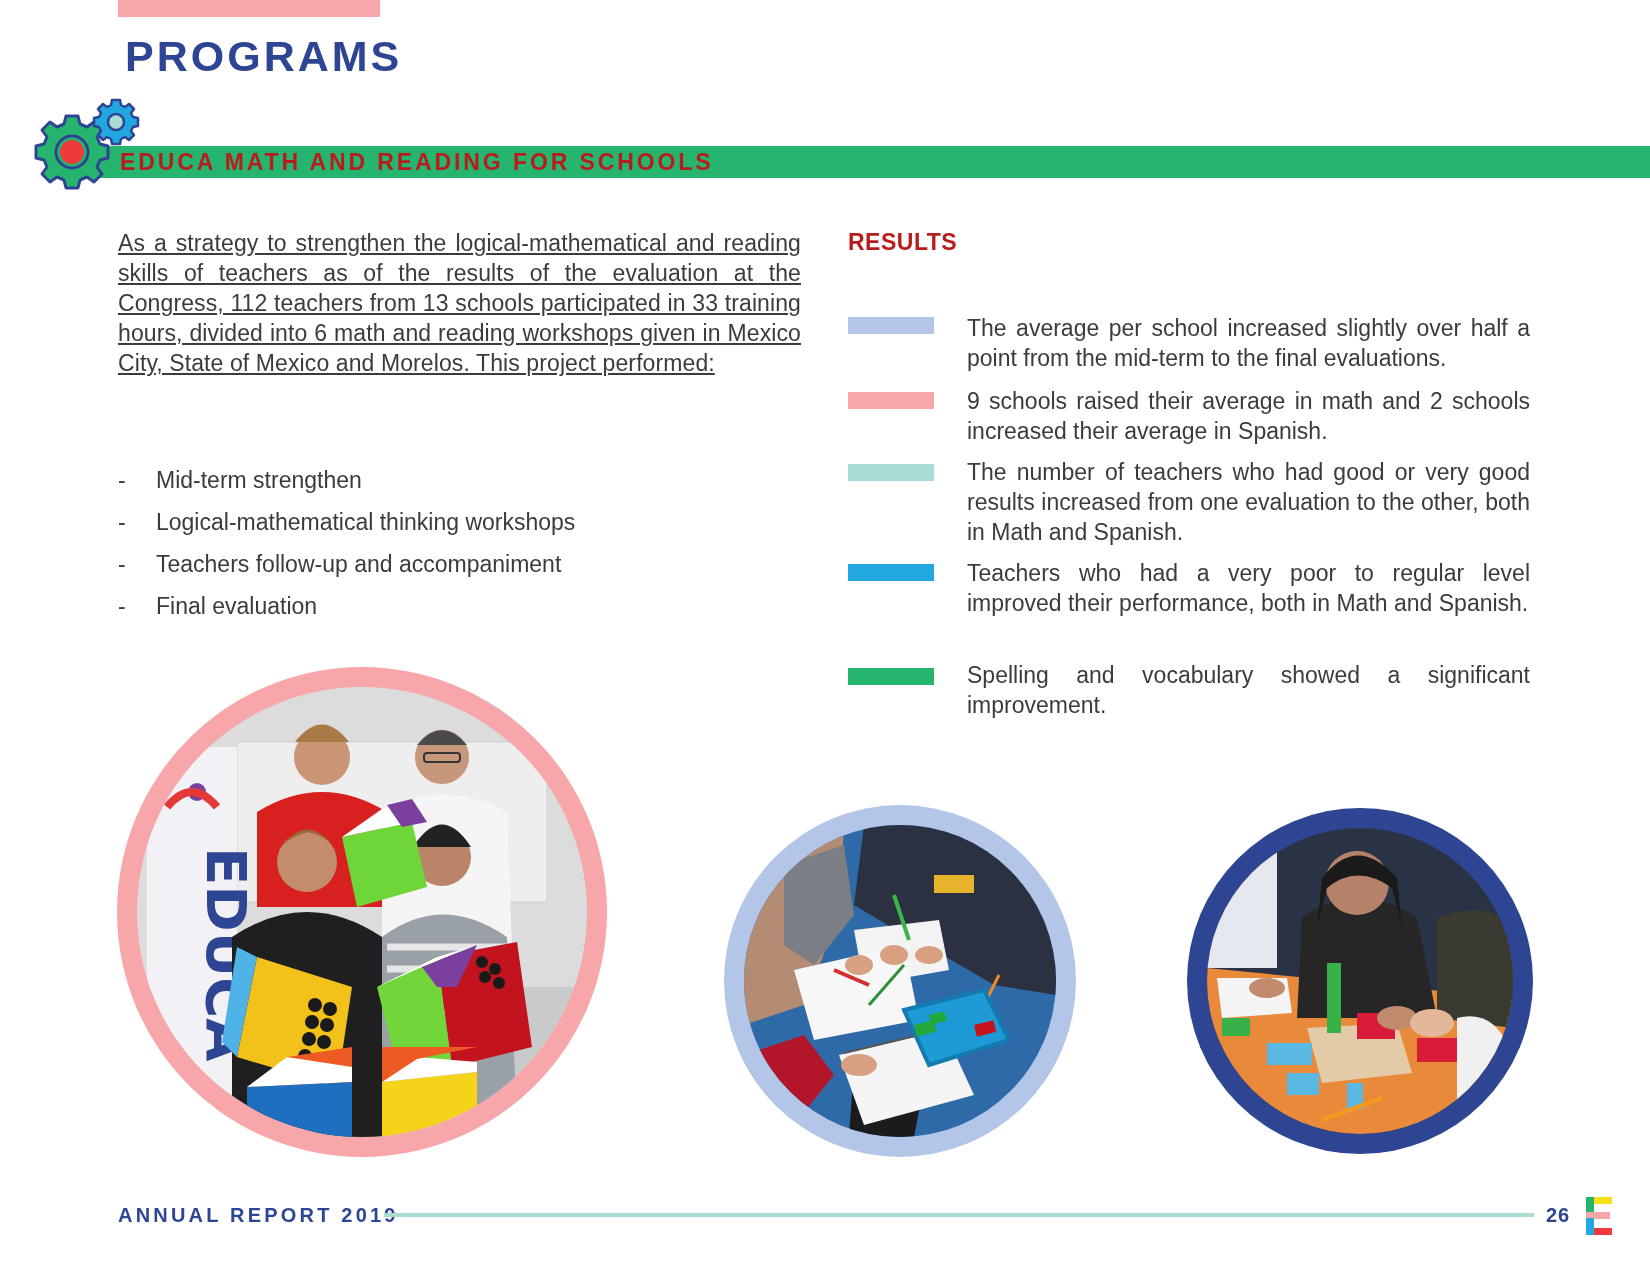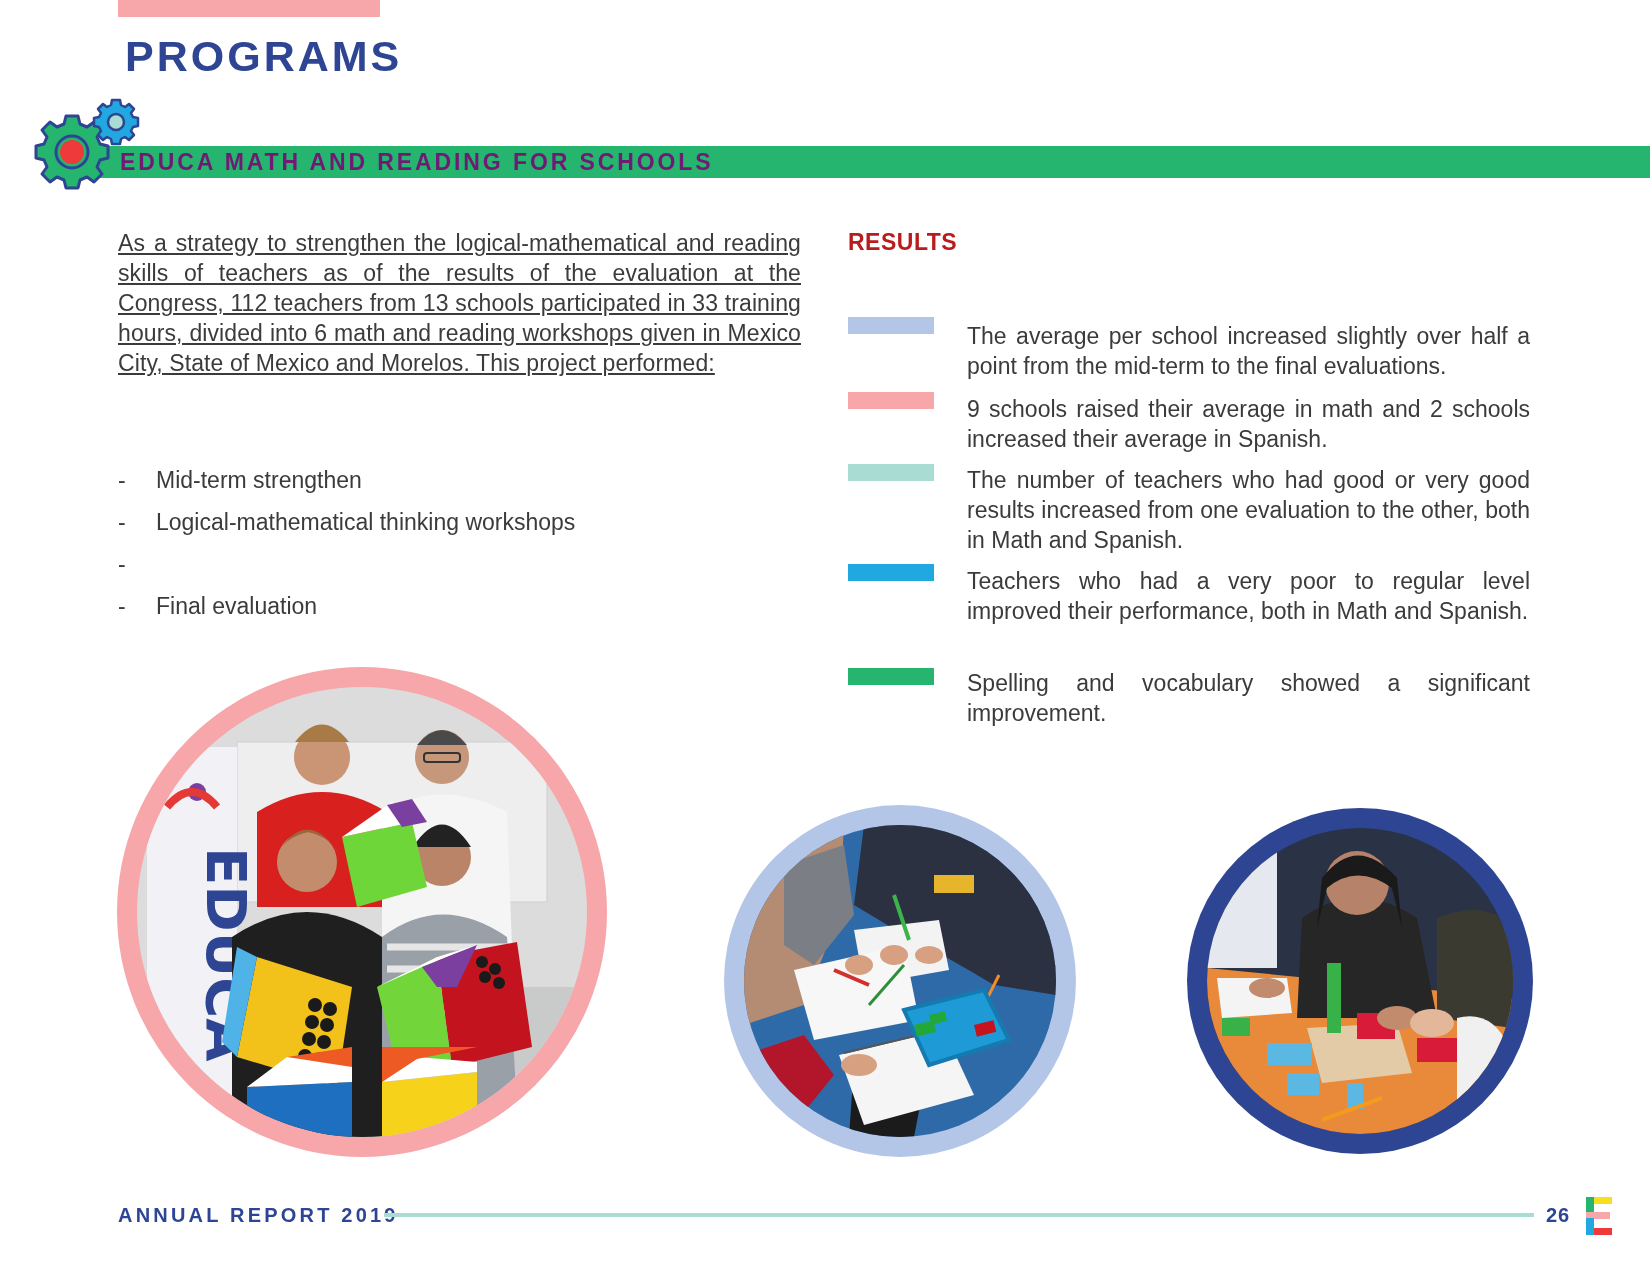--- a/index.html
+++ b/index.html
@@ -2,30 +2,30 @@
 <html><head>
 <meta charset="utf-8">
 <style>
   html, body { margin:0; padding:0; background:#ffffff; }
   body { width:1650px; height:1275px; position:relative; overflow:hidden;
          font-family:"Liberation Sans", sans-serif; color:#3b3b3b; }
   .abs { position:absolute; }
   #top-accent { left:118px; top:0; width:262px; height:17px; }
   #page-title { left:117px; top:24px; font-size:43px; font-weight:bold; letter-spacing:3px; line-height:48px; margin:8px; }
   #section-bar { left:98px; top:146px; width:1552px; height:32px; }
-  #section-title { left:120px; top:146px; height:48px; line-height:32px; font-size:23px; font-weight:bold; color:#701a75; letter-spacing:2.9px; margin:0; }
+  #section-title { left:120px; top:146px; height:48px; line-height:32px; font-size:23px; font-weight:bold; color:#b91c1c; letter-spacing:2.9px; margin:0; }
   #gears { left:34px; top:98px; width:110px; height:96px; }
   #intro { left:118px; top:228px; width:683px; font-size:23px; line-height:30px; text-align:justify; margin:0; letter-spacing:0.1px;text-decoration:underline; }
   #steps { left:118px; top:459px; margin:0; padding:0; list-style:none; font-size:23px; }
   #steps li { height:42px; line-height:42px; position:relative; padding-left:38px; }
   #steps li .dash { position:absolute; left:0; top:0; }
   #results-heading { left:848px; top:229px; font-size:23px; font-weight:bold; letter-spacing:0.5px; margin:0; }
   .result { position:absolute; left:848px; width:682px; }
   .result .swatch { position:absolute; left:0; width:86px; height:17px; }
-  .result .rtext { position:absolute; left:119px; top:8px; width:563px; font-size:23px; line-height:30px; text-align:justify; }
+  .result .rtext { position:absolute; left:119px; top:0; width:563px; font-size:23px; line-height:30px; text-align:justify; }
   .photo { position:absolute; border-radius:50%; box-sizing:border-box; overflow:hidden; }
   .photo svg { width:100%; height:100%; display:block; border-radius:50%; }
   #footer-label { left:118px; top:1203px; font-size:20px; font-weight:bold; letter-spacing:3.2px; margin:0; line-height:24px; }
   #footer-rule { left:384px; top:1213px; width:1150px; height:4px; }
   #page-number { left:1546px; top:1203px; font-size:20px; font-weight:bold; letter-spacing:1px; line-height:24px; }
   #brand-logo { left:1586px; top:1197px; width:26px; height:38px; }
 </style>
 </head>
 <body style="color: rgb(59, 59, 59);">
 
@@ -45,21 +45,21 @@
     <path d="M78 2 L86 2 L87 7 L91 9 L95 6 L100 11 L97 15 L99 19 L104 20 L104 28 L99 29 L97 33 L100 37 L95 42 L91 39 L87 41 L86 46 L78 46 L77 41 L73 39 L69 42 L64 37 L67 33 L65 29 L60 28 L60 20 L65 19 L67 15 L64 11 L69 6 L73 9 L77 7 Z" fill="#22a8e1" stroke="#2e4593" stroke-width="2.5" stroke-linejoin="round"></path>
     <circle cx="82" cy="24" r="8" fill="#a9dcd3" stroke="#2e4593" stroke-width="2.5"></circle>
   </g>
 </svg>
 
 <p id="intro" class="abs">As a strategy to strengthen the logical-mathematical and reading skills of teachers as of the results of the evaluation at the Congress, 112 teachers from 13 schools participated in 33 training hours, divided into 6 math and reading workshops given in Mexico City, State of Mexico and Morelos. This project performed:</p>
 
 <ul id="steps" class="abs">
   <li><span class="dash">-</span><span>Mid-term strengthen</span></li>
   <li><span class="dash">-</span><span>Logical-mathematical thinking workshops</span></li>
-  <li><span class="dash">-</span></li>
+  <li><span class="dash">-</span><span>Teachers follow-up and accompaniment</span></li>
   <li><span class="dash">-</span><span>Final evaluation</span></li>
 </ul>
 
 <h3 id="results-heading" class="abs" style="color:#b91c1c;">RESULTS</h3>
 
 <div class="result" style="top:313px;">
   <div class="swatch" style="top: 4px; background: rgb(179, 198, 231);"></div>
   <div class="rtext">The average per school increased slightly over half a point from the mid-term to the final evaluations.</div>
 </div>
 <div class="result" style="top:386px;">

